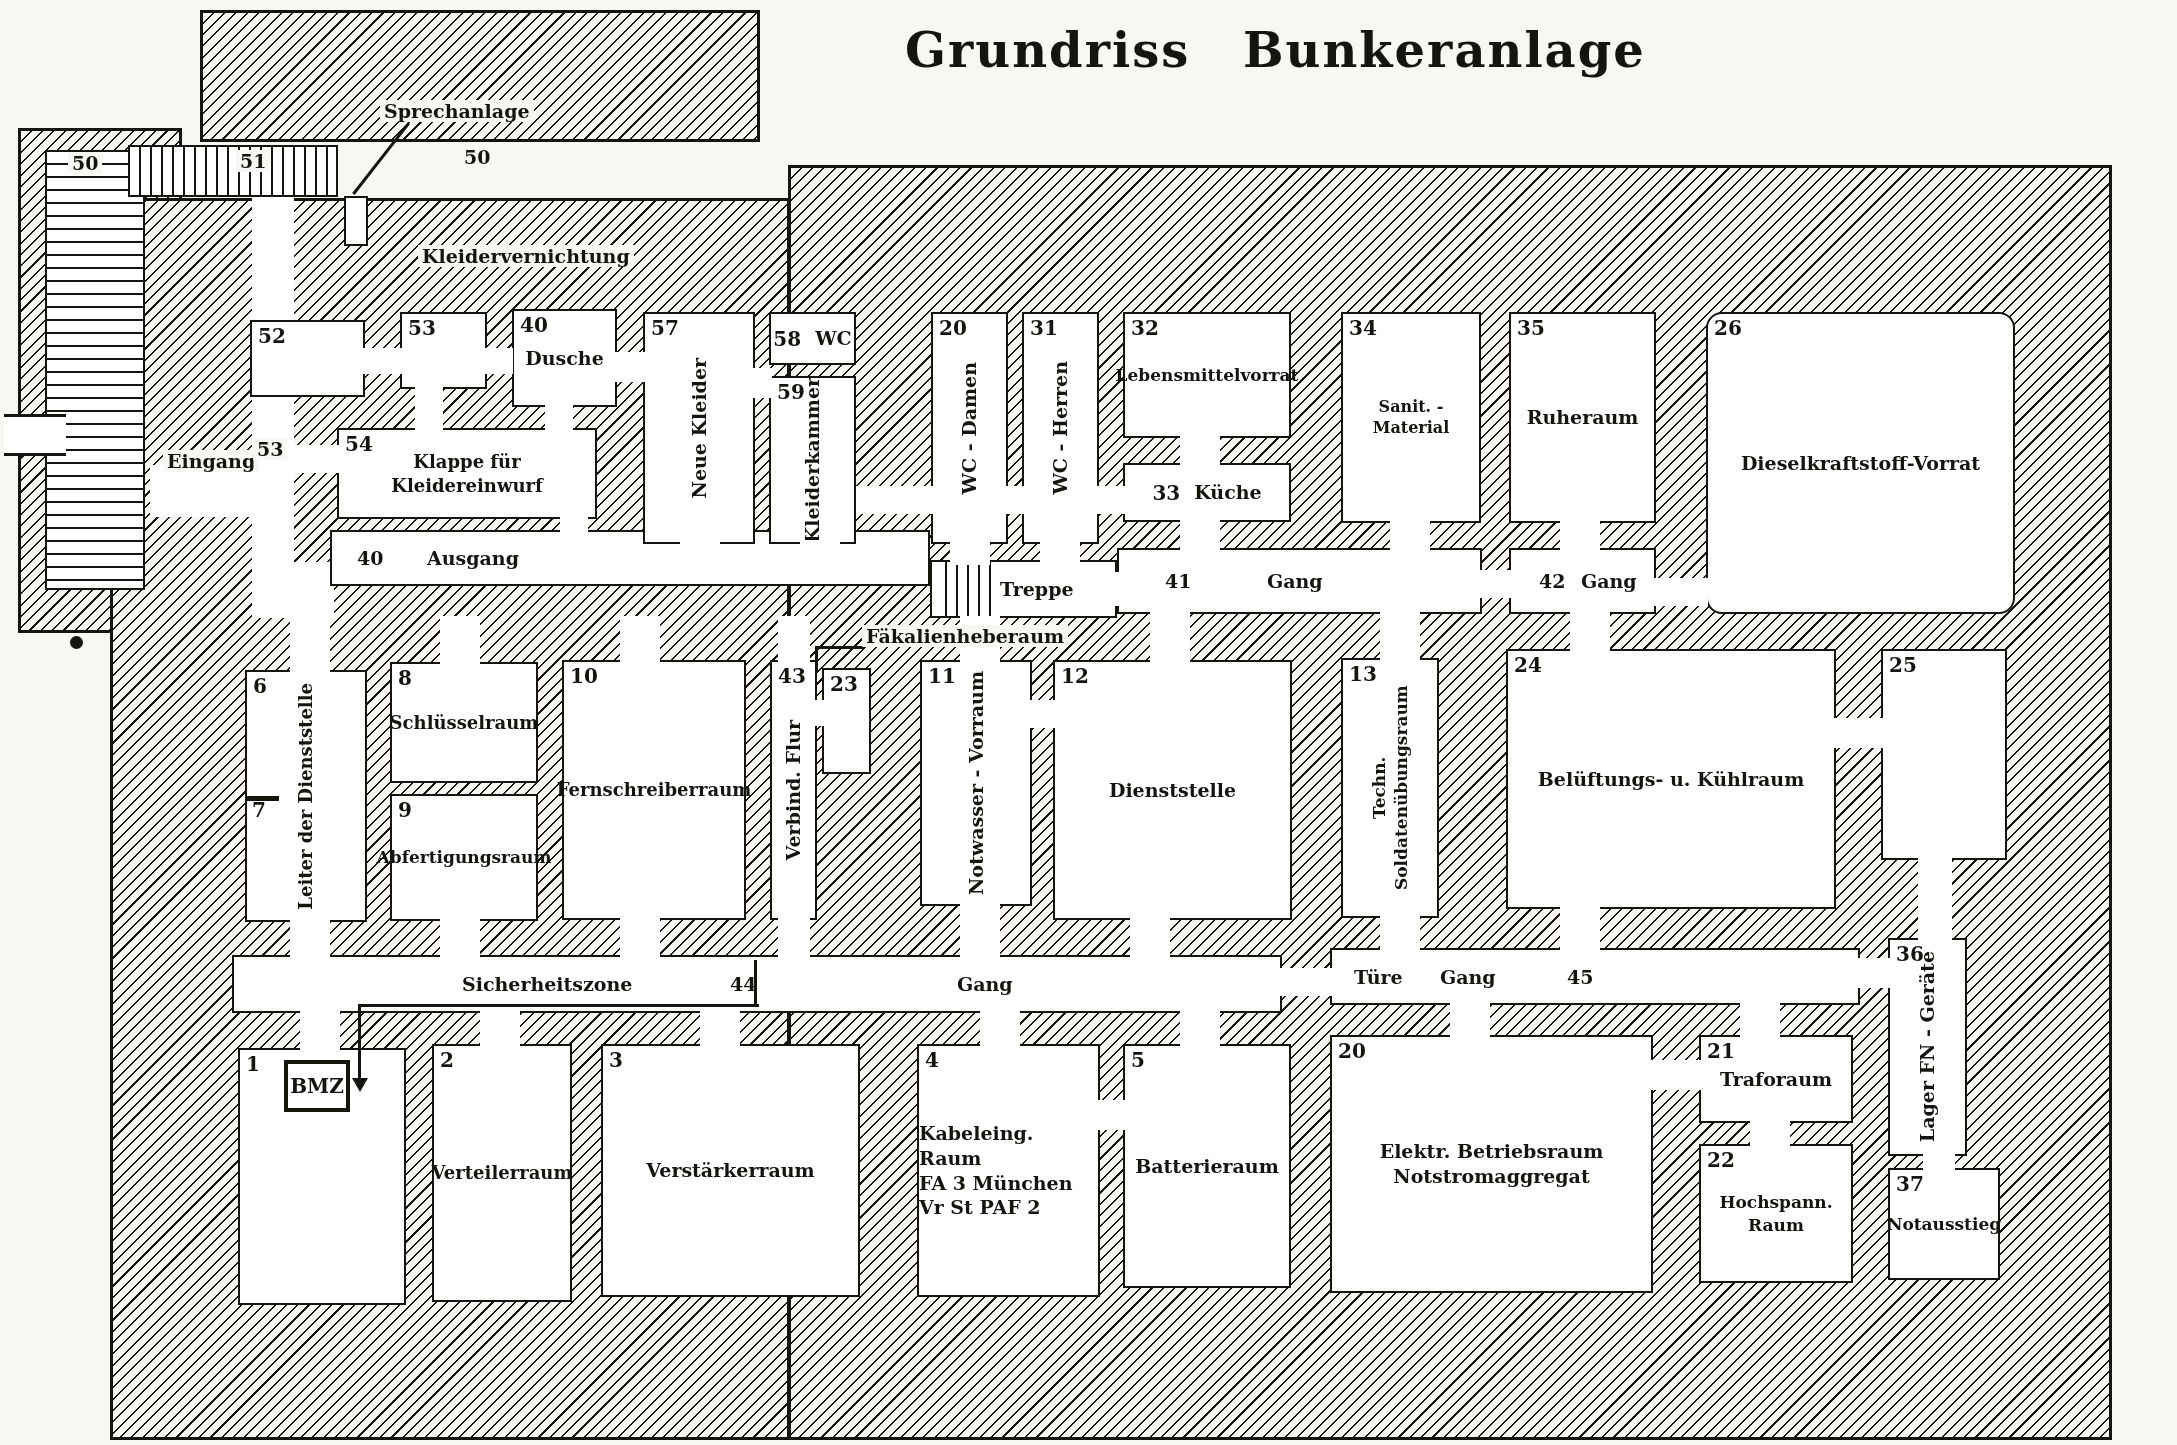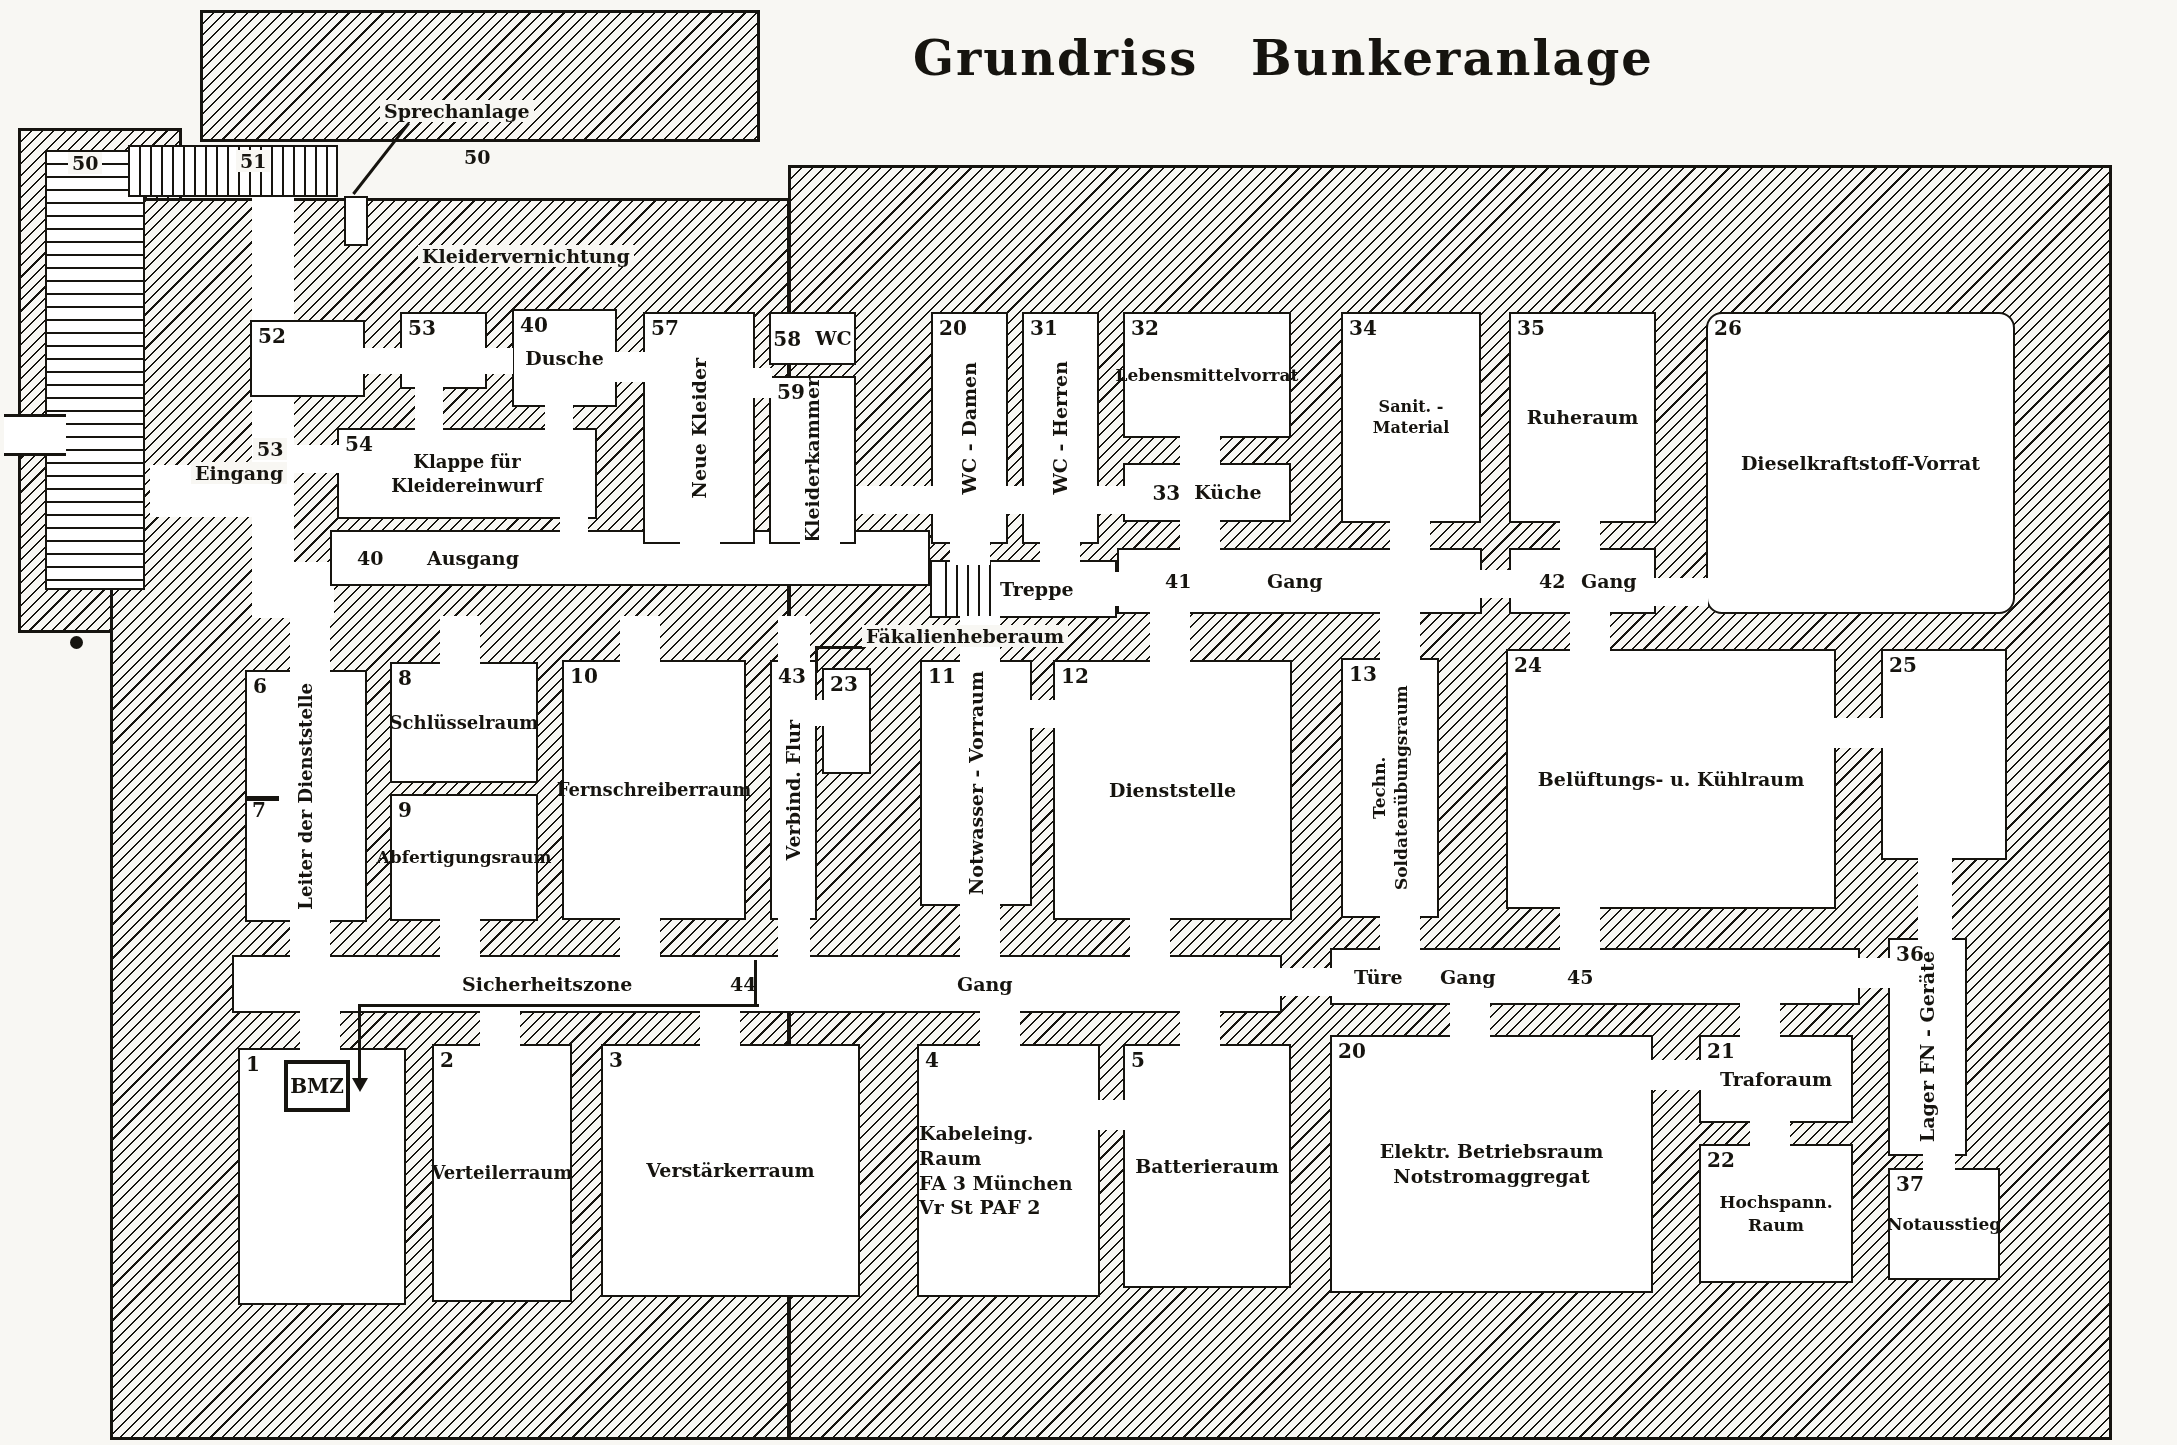--- a/index.html
+++ b/index.html
@@ -1,18 +1,18 @@
 <!DOCTYPE html>
 <html><head>
 <meta charset="utf-8">
 <style>
   html,body { margin:0; padding:0; background:#e8e6e1; }
   .canvas { position:relative; width:2177px; height:1445px; background:#f8f7f3;
             font-family:"DejaVu Serif", serif; color:#16140f; overflow:hidden; }
-  .title { position:absolute; left:905px; top:22px; margin:8px; font-weight:bold;
+  .title { position:absolute; left:905px; top:22px; margin:0; font-weight:bold;
            font-size:48px; letter-spacing:2px; word-spacing:34px; z-index:5; }
   .wall { position:absolute; border:3px solid #16140f; box-sizing:border-box;
           background:repeating-linear-gradient(135deg,#f8f7f3 0px,#f8f7f3 6.5px,#16140f 6.5px,#16140f 8px); z-index:1; }
   .hall { position:absolute; background:#fff; z-index:10; }
   .tunnel { position:absolute; background:#fff; border-top:3px solid #16140f;
             border-bottom:3px solid #16140f; box-sizing:border-box; z-index:15; }
   .stair { position:absolute; background-color:#fff; border:2.5px solid #16140f; box-sizing:border-box; z-index:12; }
   .stair.h { background-image:repeating-linear-gradient(180deg,transparent 0,transparent 11px,#16140f 11px,#16140f 13px); }
   .stair.v { background-image:repeating-linear-gradient(90deg,transparent 0,transparent 9px,#16140f 9px,#16140f 11px); }
   .stair.nb { border:none; z-index:22; }
@@ -270,21 +270,21 @@
     <div class="door" style="left: 980px; top: 1010px; width: 40px; height: 37px;"></div>
     <div class="door" style="left: 1180px; top: 1010px; width: 40px; height: 37px;"></div>
     <div class="door" style="left: 1450px; top: 1002px; width: 40px; height: 36px;"></div>
     <div class="door" style="left: 1740px; top: 1002px; width: 40px; height: 36px;"></div>
     <div class="door" style="left: 1651px; top: 1060px; width: 51px; height: 30px;"></div>
     <div class="door" style="left: 1750px; top: 1119px; width: 40px; height: 28px;"></div>
     <div class="door" style="left: 1923px; top: 1152px; width: 32px; height: 19px;"></div>
     <div class="door" style="left: 1098px; top: 1100px; width: 27px; height: 30px;"></div>
     <div class="flabel" style="left: 380px; top: 100px;">Sprechanlage</div>
     <div class="flabel" style="left: 418px; top: 245px;">Kleidervernichtung</div>
-    <div class="flabel" style="left: 163px; top: 462px; margin-left: 28px;">Eingang</div>
+    <div class="flabel" style="left: 163px; top: 450px;">Eingang</div>
     <div class="flabel" style="left: 253px; top: 438px;">53</div>
     <div class="flabel" style="left: 68px; top: 152px;">50</div>
     <div class="flabel" style="left: 236px; top: 150px;">51</div>
     <div class="flabel" style="left: 460px; top: 146px;">50</div>
     <div class="flabel" style="left: 862px; top: 625px;">Fäkalienheberaum</div>
     <div class="line" style="left: 410px; top: 124px; width: 90px; height: 2.5px; transform: rotate(128deg);"></div>
     <div class="line" style="left: 818px; top: 646px; width: 46px; height: 2.5px; transform: rotate(0deg);"></div>
     <div class="line" style="left: 818px; top: 646px; width: 26px; height: 2.5px; transform: rotate(90deg);"></div>
     <div class="line" style="left: 757px; top: 960px; width: 46px; height: 2.5px; transform: rotate(90deg);"></div>
     <div class="line" style="left: 361px; top: 1004px; width: 398px; height: 2.5px; transform: rotate(0deg);"></div>

